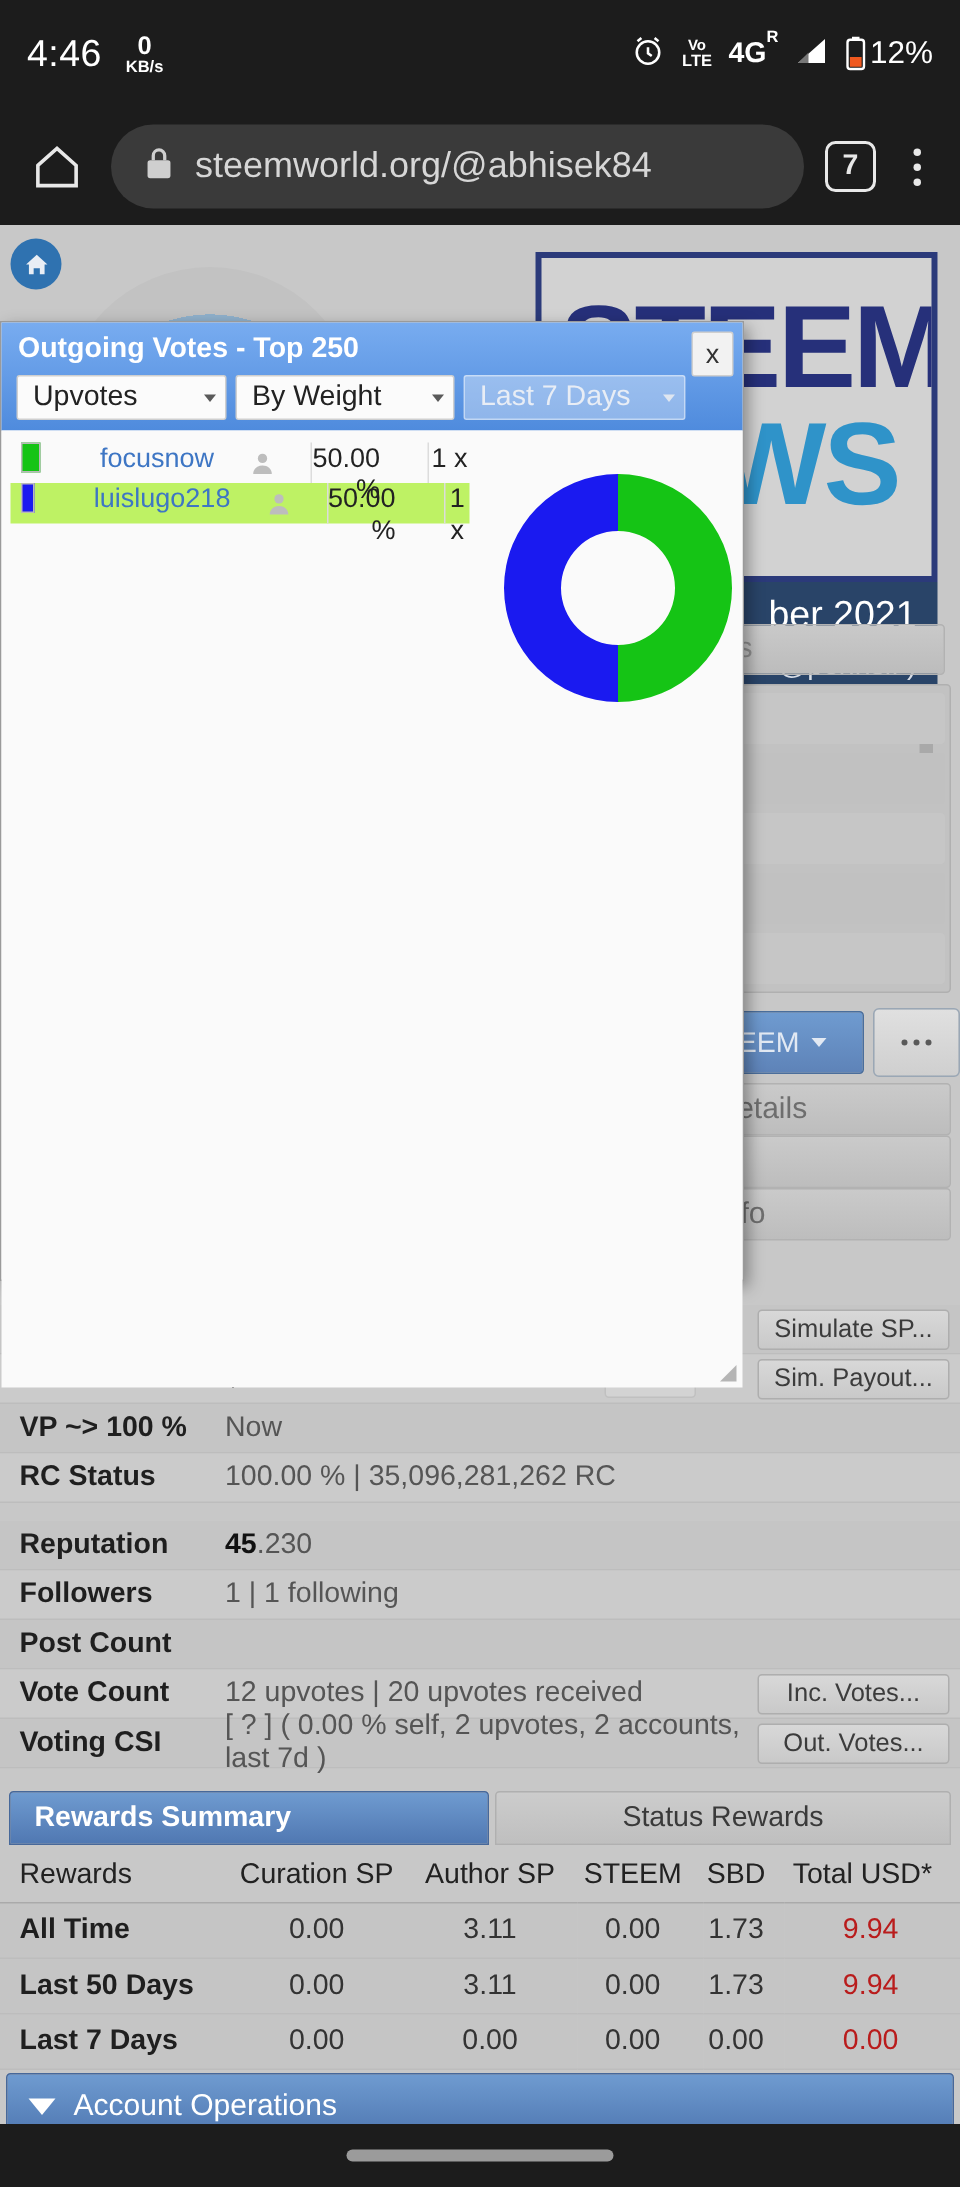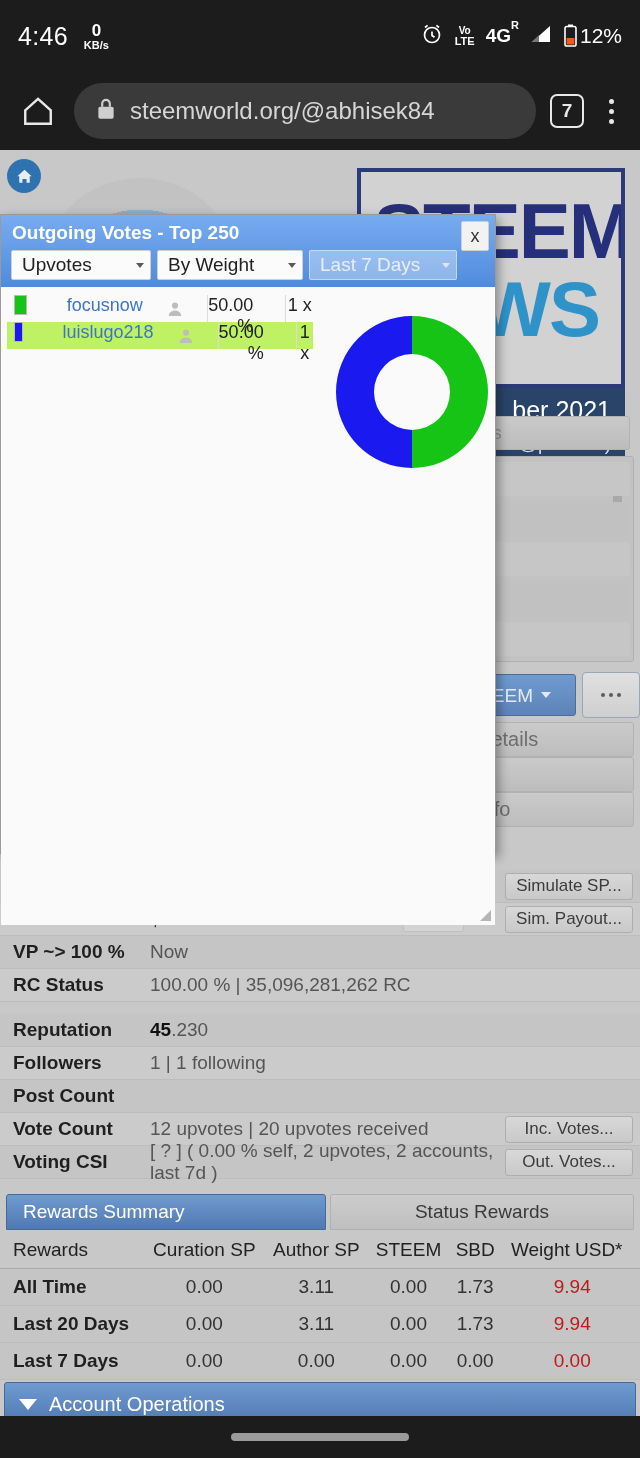--- a/index.html
+++ b/index.html
@@ -132,21 +132,21 @@
     padding: 2px 8px; color: #3c3c3c;
   }
 
   
   .rewards { position: absolute; top: 1040px; left: 0; width: 640px; }
   .tabs { display: flex; gap: 4px; padding: 4px 6px 0 6px; }
   .tab {
     flex: 1; height: 36px; display: flex; align-items: center; padding-left: 16px;
     font-size: 19px; border-radius: 3px 3px 0 0;
   }
-  .tab.active { background: linear-gradient(#6f9bd0, #5078b2); color: #fff; border: 1px solid #47689a; }
+  .tab.active { background: linear-gradient(#6f9bd0, #5078b2); color: #fff; border: 1px solid #47689a; font-weight: bold; }
   .tab.inactive { background: linear-gradient(#cccccc, #bfbfbf); color: #3a3a3a; border: 1px solid #b0b0b0;
                   justify-content: center; padding-left: 0; }
   .rtable { width: 640px; border-collapse: collapse; margin-top: 2px; }
   .rtable th {
     font-size: 19px; font-weight: normal; color: #222; padding: 7px 10px 7px 0; 
     border-bottom: 1px solid #aaa;
   }
   .rtable th:first-child { text-align: left; padding-left: 13px; font-weight: normal; }
   .rtable td {
     font-size: 19px; color: #333; padding: 7px 10px 7px 0; text-align: center;
@@ -391,34 +391,34 @@
         <div class="tab inactive">Status Rewards</div>
       </div>
       <table class="rtable">
         <thead>
           <tr>
             <th>Rewards</th>
             <th>Curation SP</th>
             <th>Author SP</th>
             <th>STEEM</th>
             <th>SBD</th>
-            <th>Weight USD*</th>
+            <th>Total USD*</th>
           </tr>
         </thead>
         <tbody>
           <tr>
             <td>All Time</td>
             <td>0.00</td>
             <td>3.11</td>
             <td>0.00</td>
             <td>1.73</td>
             <td>9.94</td>
           </tr>
           <tr>
-            <td>Last 20 Days</td>
+            <td>Last 50 Days</td>
             <td>0.00</td>
             <td>3.11</td>
             <td>0.00</td>
             <td>1.73</td>
             <td>9.94</td>
           </tr>
           <tr>
             <td>Last 7 Days</td>
             <td>0.00</td>
             <td>0.00</td>

